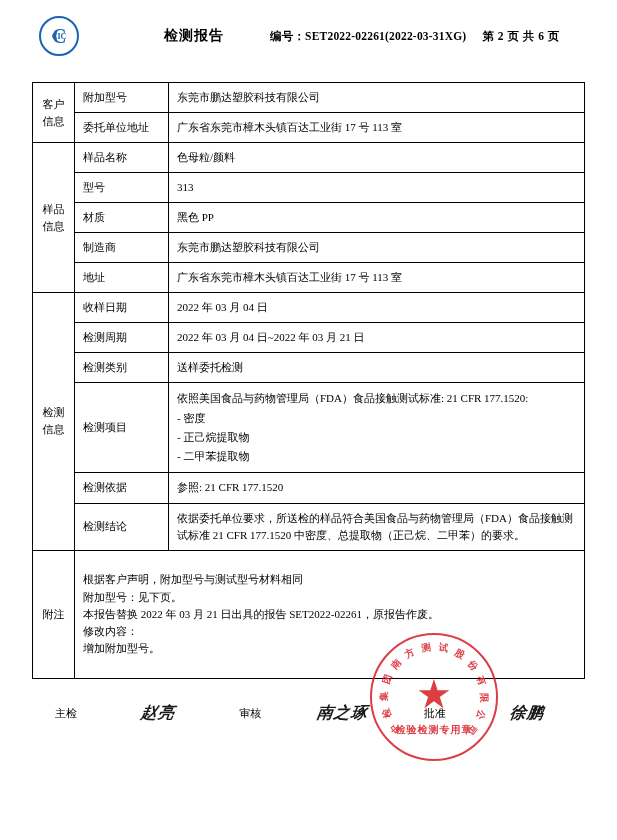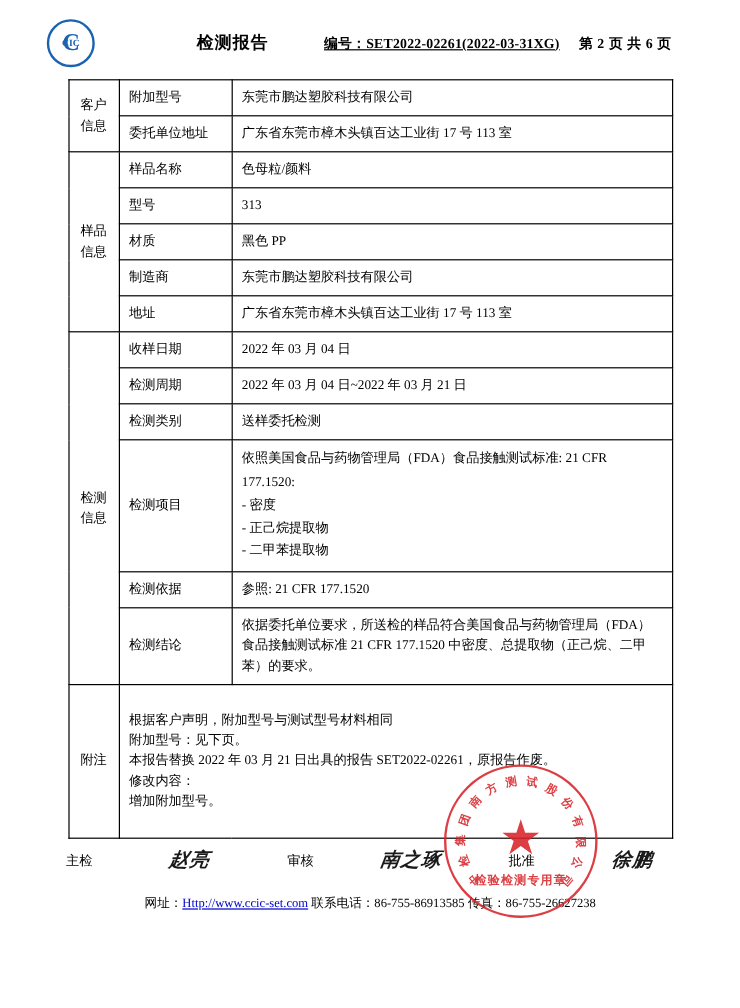--- a/index.html
+++ b/index.html
@@ -60,34 +60,33 @@
     font-size: 14px;
     font-weight: bold;
     letter-spacing: 1px;
     margin-right: 46px;
     margin-left: 46px;
   }
   .hdr-no {
     font-size: 11.5px;
     font-weight: bold;
     letter-spacing: 0.2px;
-    text-decoration: underline;
   }
   .hdr-page {
     font-size: 11.5px;
     font-weight: bold;
     margin-left: 16px;
     letter-spacing: 0.5px;
   }
 
   
   table.main {
     border-collapse: collapse;
-    width: 504px;
-    margin: 0 auto;
+    width: 553px;
+    margin: 16px auto;
     table-layout: fixed;
   }
   table.main td {
     border: 1px solid #000;
     font-size: 11px;
     padding: 6px 8px;
     vertical-align: middle;
     line-height: 1.55;
   }
   td.sect {
@@ -349,18 +348,15 @@
           <span style="transform: rotate(70deg) translate(0px, -50px) rotate(0deg) translate(-4px, -6px);">有</span>
           <span style="transform: rotate(90deg) translate(0px, -50px) rotate(0deg) translate(-4px, -6px);">限</span>
           <span style="transform: rotate(110deg) translate(0px, -50px) rotate(0deg) translate(-4px, -6px);">公</span>
           <span style="transform: rotate(130deg) translate(0px, -50px) rotate(0deg) translate(-4px, -6px);">司</span>
         </div>
       <div class="bottom-text">检验检测专用章</div>
     </div>
   </div>
 
   <div class="footer">
-    <div>
-      <span>网址：</span><a href="#">Http://www.ccic-set.com</a>&nbsp;<span>联系电话：</span><span>86-755-86913585</span>&nbsp;<span>传真：</span><span>86-755-26627238</span>
-    </div>
   </div>
 
 </div>
 
 </body></html>

